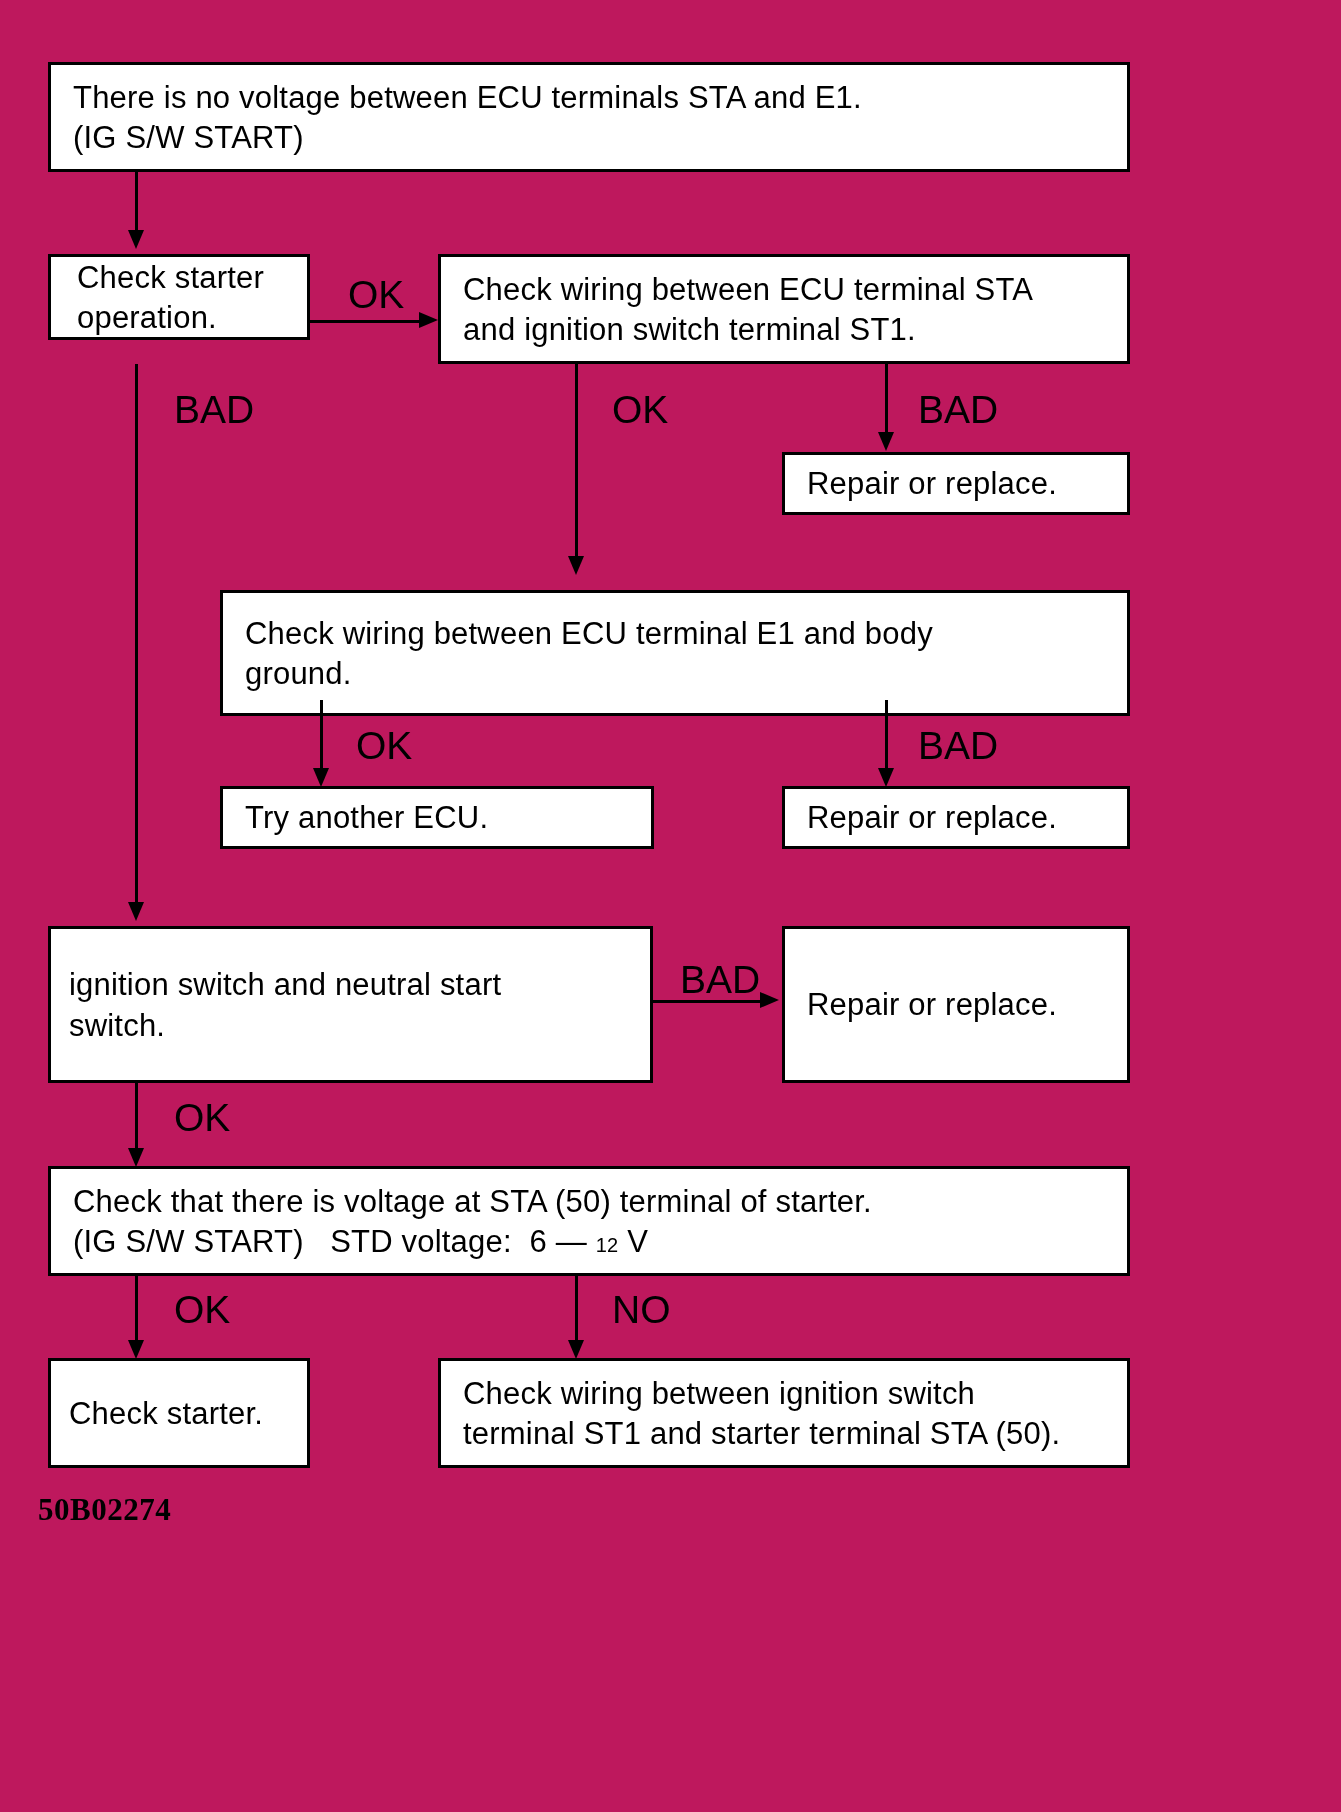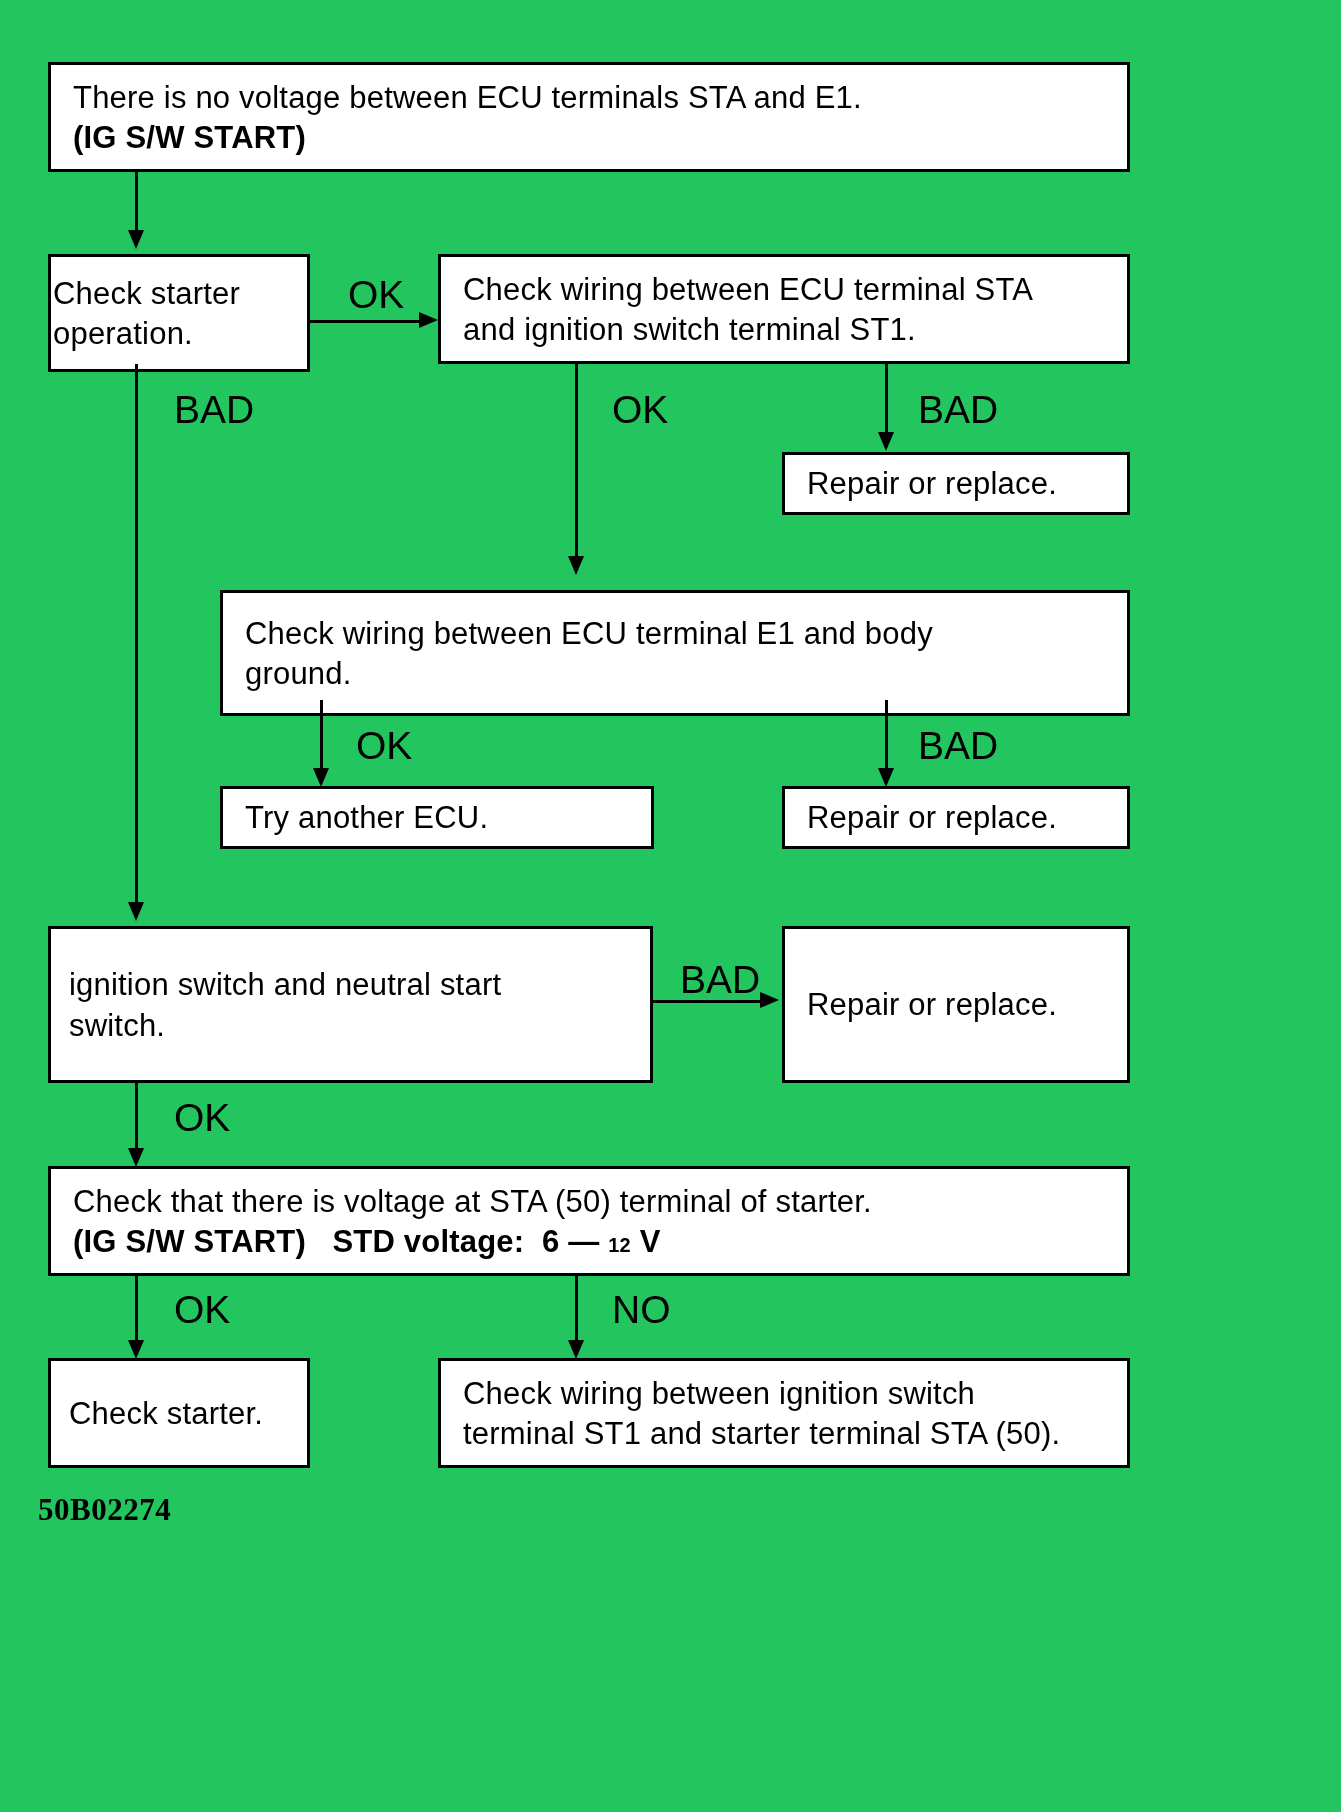--- a/index.html
+++ b/index.html
@@ -8,40 +8,40 @@
     background: #ffffff;
   }
   body {
     font-family: "Liberation Sans", sans-serif;
     color: #000000;
   }
   #page {
     position: relative;
     width: 1341px;
     height: 1812px;
-    background: #22c55e;
+    background: #be185d;
     overflow: hidden;
   }
 
   
   .box {
     position: absolute;
     box-sizing: border-box;
     border: 3px solid #000;
     background: #fff;
     padding: 10px 18px 8px 22px;
     font-size: 31px;
     line-height: 1.30;
     letter-spacing: 0.2px;
     display: flex;
     flex-direction: column;
     justify-content: center;
   }
   .box .ln { white-space: nowrap; }
-  .box .b { font-weight: bold; }
+  .box .b { font-weight: normal; }
 
   
   .vline {
     position: absolute;
     width: 3px;
     background: #000;
   }
   .hline {
     position: absolute;
     height: 3px;
@@ -85,21 +85,21 @@
 <div id="page">
 
   <div class="box" style="left:48px; top:62px; width:1082px; height:110px;">
     <div class="ln">There is no voltage between ECU terminals STA and E1.</div>
     <div class="ln b">(IG S/W START)</div>
   </div>
 
   <div class="vline" style="left:135px; top:172px; height:65px;"></div>
   <div class="arrow-down" style="left:128px; top:230px;"></div>
 
-  <div class="box" style="left:48px; top:254px; width:262px; height:118px; padding-left:2px;">
+  <div class="box" style="left:48px; top:254px; width:262px; height:86px; padding-left:26px;">
     <div class="ln">Check starter</div>
     <div class="ln">operation.</div>
   </div>
 
   <div class="hline" style="left:310px; top:320px; width:113px;"></div>
   <div class="arrow-right" style="left:419px; top:312px;"></div>
   <div class="elabel" style="left:348px; top:275px;">OK</div>
 
   <div class="vline" style="left:135px; top:364px; height:551px;"></div>
   <div class="arrow-down" style="left:128px; top:902px;"></div>

